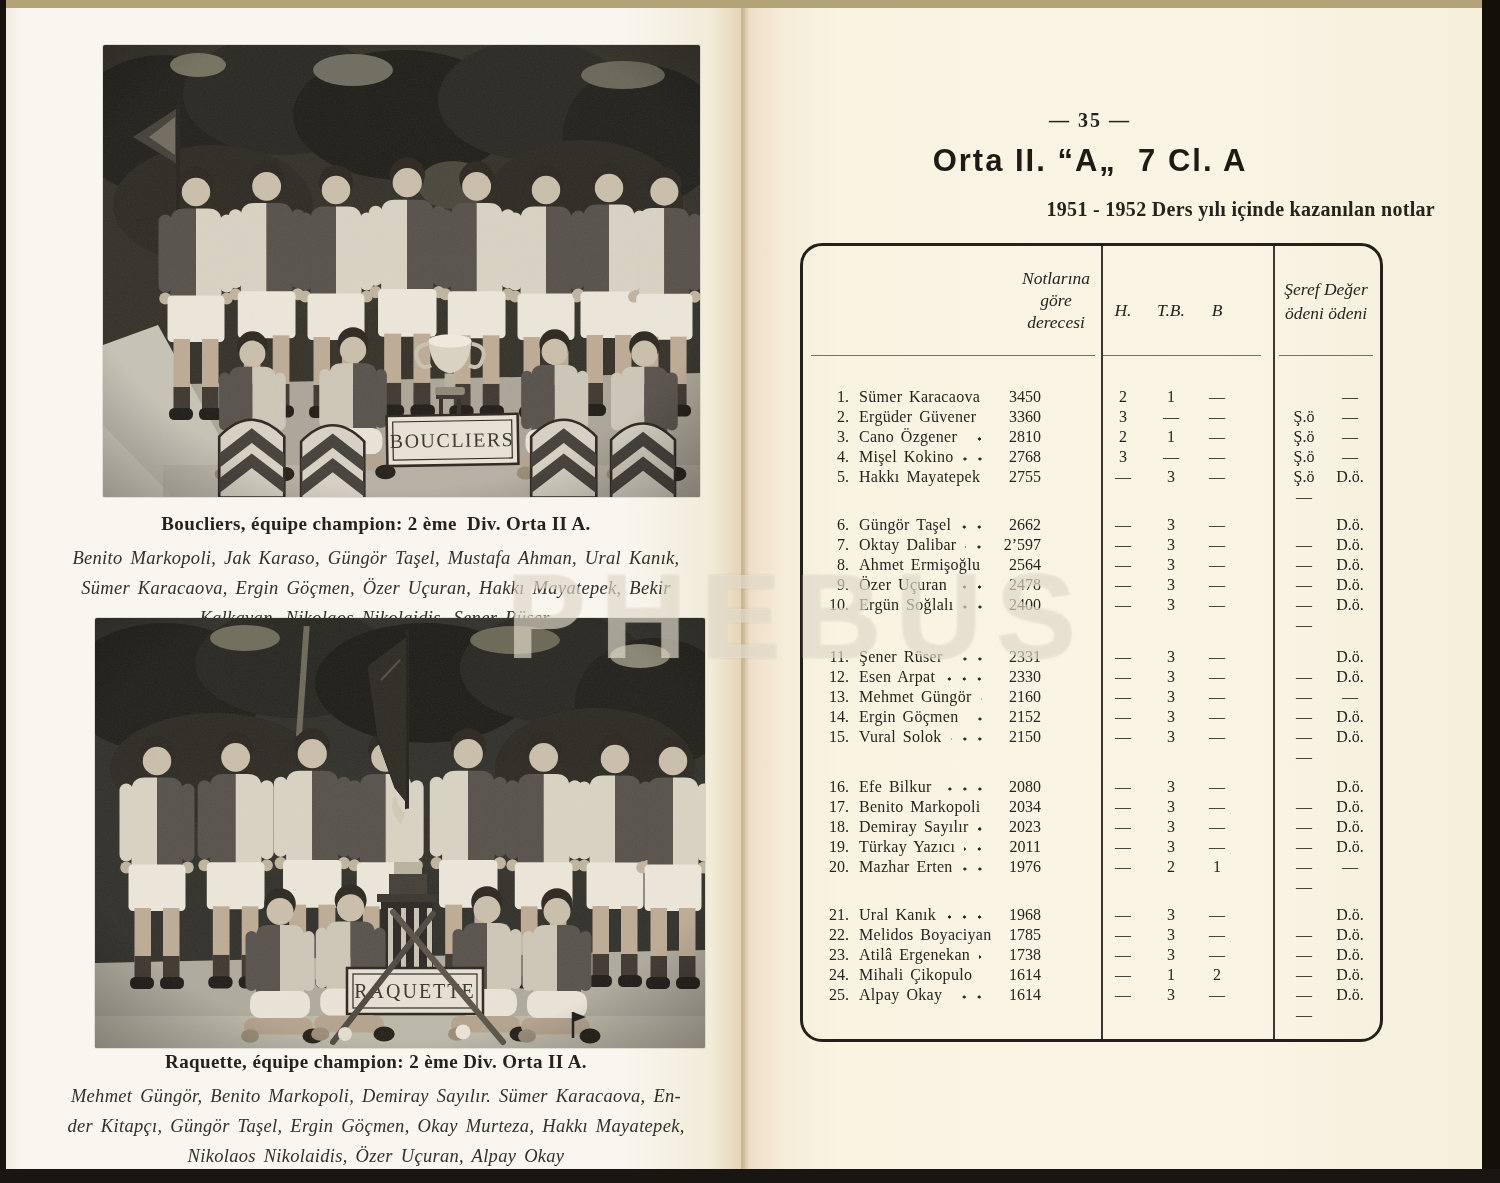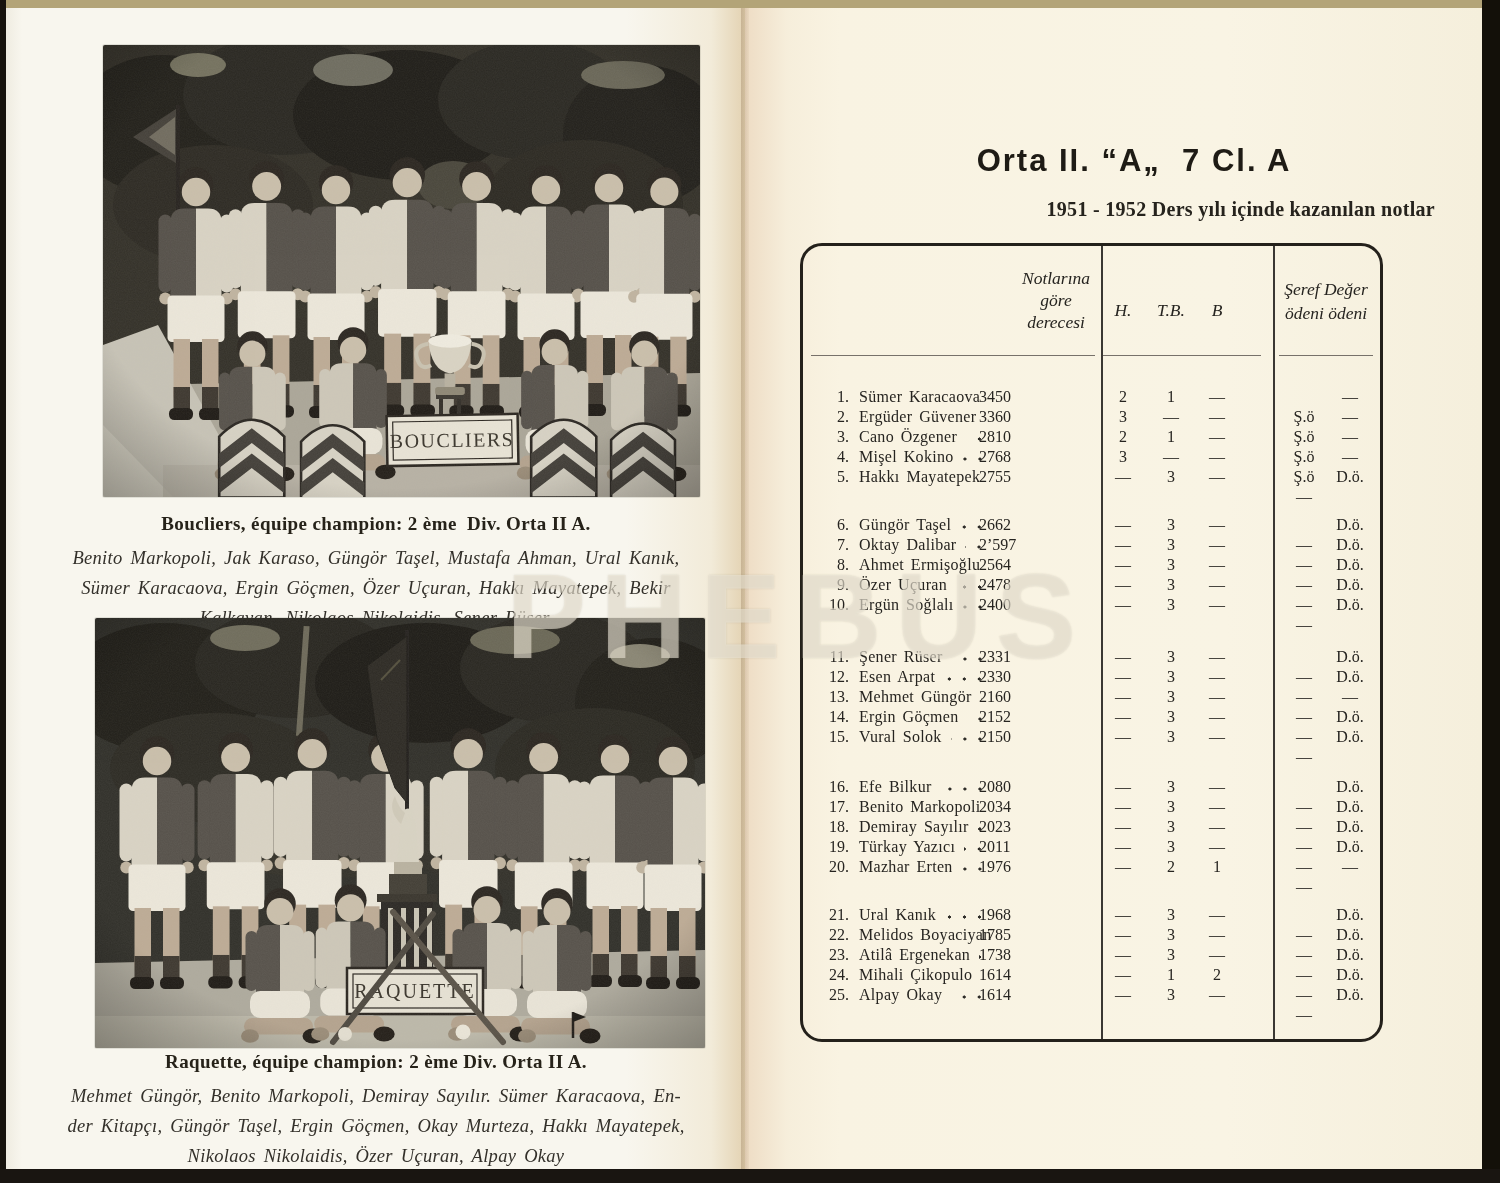--- a/index.html
+++ b/index.html
@@ -32,21 +32,21 @@
   .cap1-title{top:505px;}
   .cap1-names{top:535px;}
   .cap2-title{top:1043px;}
   .cap2-names{top:1073px;}
 
   
   .page-number{position:absolute;top:101px;left:0;width:690px;text-align:center;
     font-weight:bold;font-size:20px;letter-spacing:2px;color:#26231d;}
   .title{position:absolute;top:135px;left:0;width:690px;text-align:center;
     font-family:"Liberation Sans",sans-serif;font-weight:bold;font-size:31px;
-    letter-spacing:2px;color:#1e1b15;white-space:pre;padding-left:44px;}
+    letter-spacing:2px;color:#1e1b15;white-space:pre;}
   .subtitle{position:absolute;top:190px;left:0;width:690px;text-align:right;
     font-weight:bold;font-size:20px;color:#26231d;letter-spacing:.3px;}
 
   .score-table{position:absolute;left:55px;top:235px;width:577px;height:793px;
     border:3px solid #24211b;border-radius:22px;color:#262420;}
   .vline{position:absolute;top:0;bottom:0;width:1.5px;background:#3b3833;}
   .hrule{position:absolute;top:109px;height:1px;background:#77716a;}
 
   .th-rank{position:absolute;left:160px;top:21px;width:186px;text-align:center;
     font-style:italic;font-size:17.5px;line-height:22px;}
@@ -60,21 +60,21 @@
   .tgroup{position:absolute;left:0;right:0;}
   .trow{position:relative;height:20px;font-size:16px;}
   .trow span{position:absolute;top:0;}
   .c-num{left:6px;width:40px;text-align:right;}
   .c-main{left:56px;width:132px;display:flex;align-items:baseline;}
   .c-name{position:static !important;white-space:nowrap;letter-spacing:.3px;word-spacing:2.5px;flex:0 0 auto;}
   .leader{position:static !important;flex:1 1 auto;min-width:0;height:12px;align-self:center;
     margin:3px 4px 0 9px;
     background-image:radial-gradient(circle,#2e2c28 1.4px,transparent 1.8px);
     background-size:15px 12px;background-repeat:repeat-x;background-position:right center;}
-  .c-score{left:176px;width:50px;text-align:left;}
+  .c-score{left:188px;width:50px;text-align:right;}
   .c-h{left:300px;width:40px;text-align:center;}
   .c-tb{left:344px;width:48px;text-align:center;}
   .c-b{left:394px;width:40px;text-align:center;}
   .c-so{left:478px;width:46px;text-align:center;margin-top:20px;}
   .c-do{left:524px;width:46px;text-align:center;}
 
   
   .watermark{position:absolute;left:500px;top:548px;z-index:40;
     font-family:Liberation Sans, sans-serif;font-weight:bold;font-size:120px;line-height:1;
     letter-spacing:14px;color:rgba(240,235,221,.55);
@@ -291,20 +291,21 @@
 
     <div class="cap-title cap2-title">Raquette, équipe champion: 2 ème Div. Orta II A.</div>
     <div class="cap-names cap2-names">
       <div>Mehmet Güngör, Benito Markopoli, Demiray Sayılır. Sümer Karacaova, En-</div>
       <div>der Kitapçı, Güngör Taşel, Ergin Göçmen, Okay Murteza, Hakkı Mayatepek,</div>
       <div>Nikolaos Nikolaidis, Özer Uçuran, Alpay Okay</div>
     </div>
   </div>
 
   <div class="page-right">
+    <div class="page-number">— 35 —</div>
     <div class="title">Orta II. “A„  7 Cl. A</div>
     <div class="subtitle">1951 - 1952 Ders yılı içinde kazanılan notlar</div>
 
     <div class="score-table">
       <div class="vline" style="left:298px"></div>
       <div class="vline" style="left:470px"></div>
 
       <div class="th-rank">
         <div>Notlarına</div>
         <div>göre</div>

